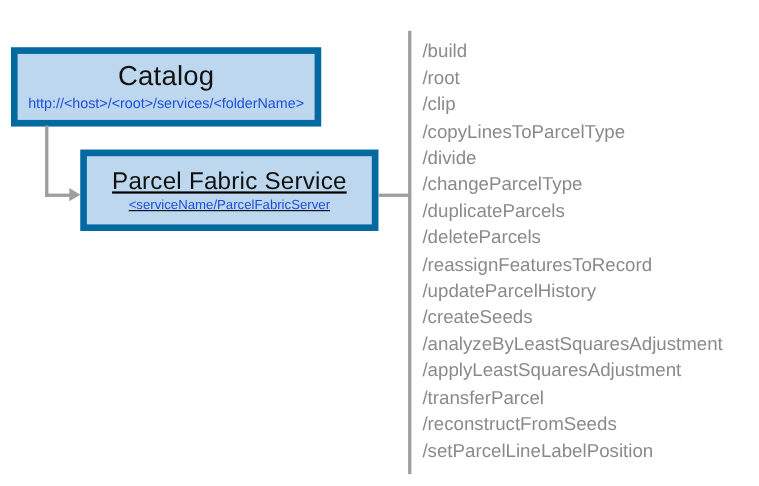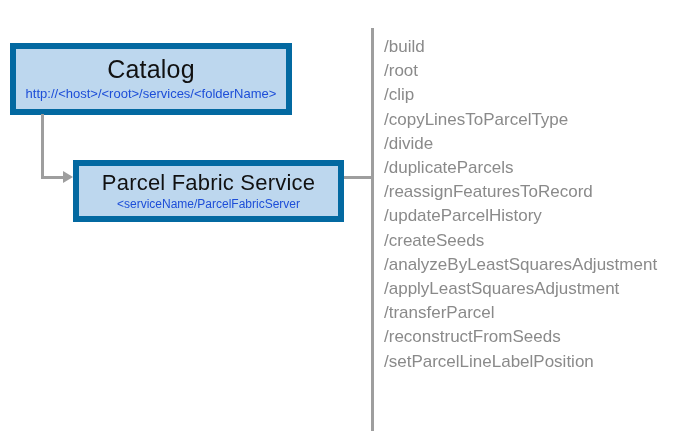--- a/index.html
+++ b/index.html
@@ -51,23 +51,24 @@
   #node-catalog .node-title {
     font-size: 25px;
     margin-bottom: 5px;
   }
   #node-catalog .node-sub {
     font-size: 13px;
   }
 
   #node-parcel-fabric-service {
     left: 73px;
-    top: 160px;
+    top: 136px;
     width: 271px;
-    height: 62px;
+    height: 74px;
+    text-decoration: underline;
   }
   #node-parcel-fabric-service .node-title {
     font-size: 22px;
     margin-bottom: 4px;
   }
   #node-parcel-fabric-service .node-sub {
     font-size: 12px;
   }
 
   
@@ -153,21 +154,23 @@
   <div class="conn" id="conn-service-to-list"></div>
 
   <div id="ops-divider"></div>
 
   <ul id="ops-list">
       <li>/build</li>
       <li>/root</li>
       <li>/clip</li>
       <li>/copyLinesToParcelType</li>
       <li>/divide</li>
+      <li>/changeParcelType</li>
       <li>/duplicateParcels</li>
+      <li>/deleteParcels</li>
       <li>/reassignFeaturesToRecord</li>
       <li>/updateParcelHistory</li>
       <li>/createSeeds</li>
       <li>/analyzeByLeastSquaresAdjustment</li>
       <li>/applyLeastSquaresAdjustment</li>
       <li>/transferParcel</li>
       <li>/reconstructFromSeeds</li>
       <li>/setParcelLineLabelPosition</li>
     </ul>
 

